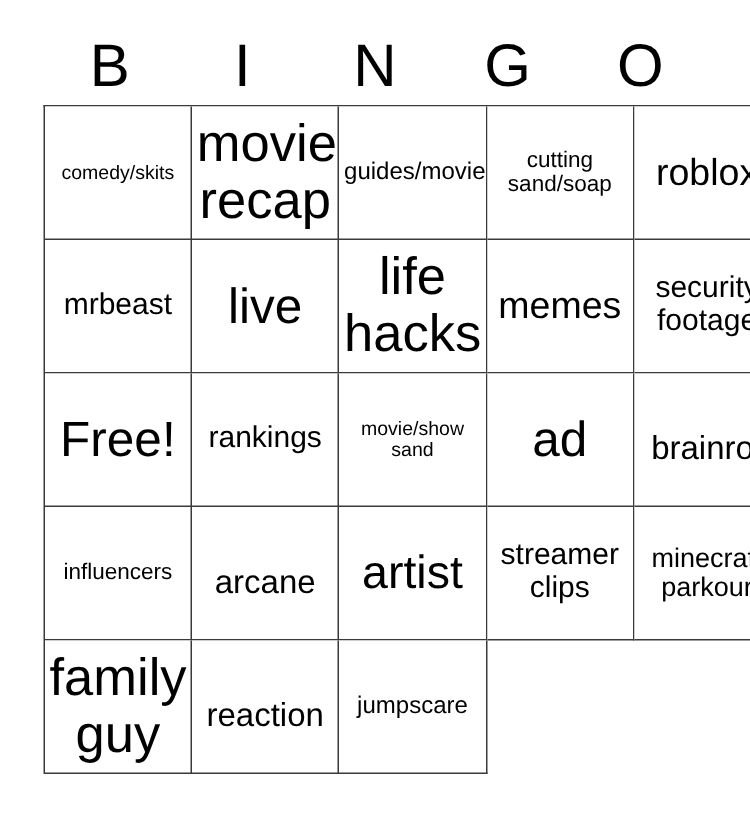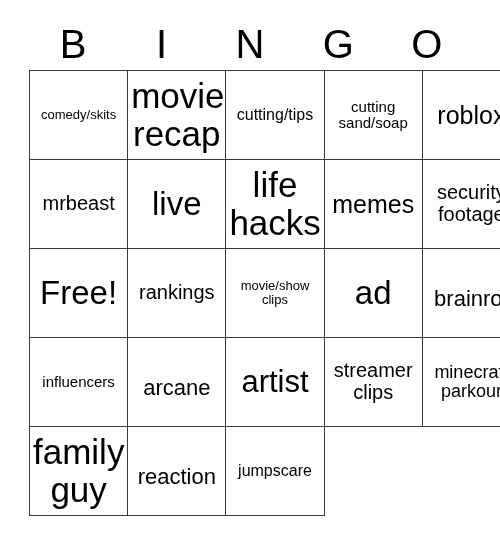--- a/index.html
+++ b/index.html
@@ -106,21 +106,21 @@
 
   <div id="grid">
       <div class="cell">
         <span class="cell-text fs-xs">comedy/skits</span>
       </div>
       <div class="cell">
         <span class="cell-text fs-2xl">movie
 recap</span>
       </div>
       <div class="cell">
-        <span class="cell-text fs-sm">cutting/tips</span>
+        <span class="cell-text fs-sm">guides/movie</span>
       </div>
       <div class="cell">
         <span class="cell-text fs-s">cutting
 sand/soap</span>
       </div>
       <div class="cell">
         <span class="cell-text fs-xl">roblox</span>
       </div>
       <div class="cell">
         <span class="cell-text fs-ml">mrbeast</span>
@@ -140,21 +140,21 @@
 footage</span>
       </div>
       <div class="cell">
         <span class="cell-text fs-4xl">Free!</span>
       </div>
       <div class="cell">
         <span class="cell-text fs-ml">rankings</span>
       </div>
       <div class="cell">
         <span class="cell-text fs-xs">movie/show
-clips</span>
+sand</span>
       </div>
       <div class="cell">
         <span class="cell-text fs-4xl">ad</span>
       </div>
       <div class="cell">
         <span class="cell-text fs-l">brainrot</span>
       </div>
       <div class="cell">
         <span class="cell-text fs-s">influencers</span>
       </div>

